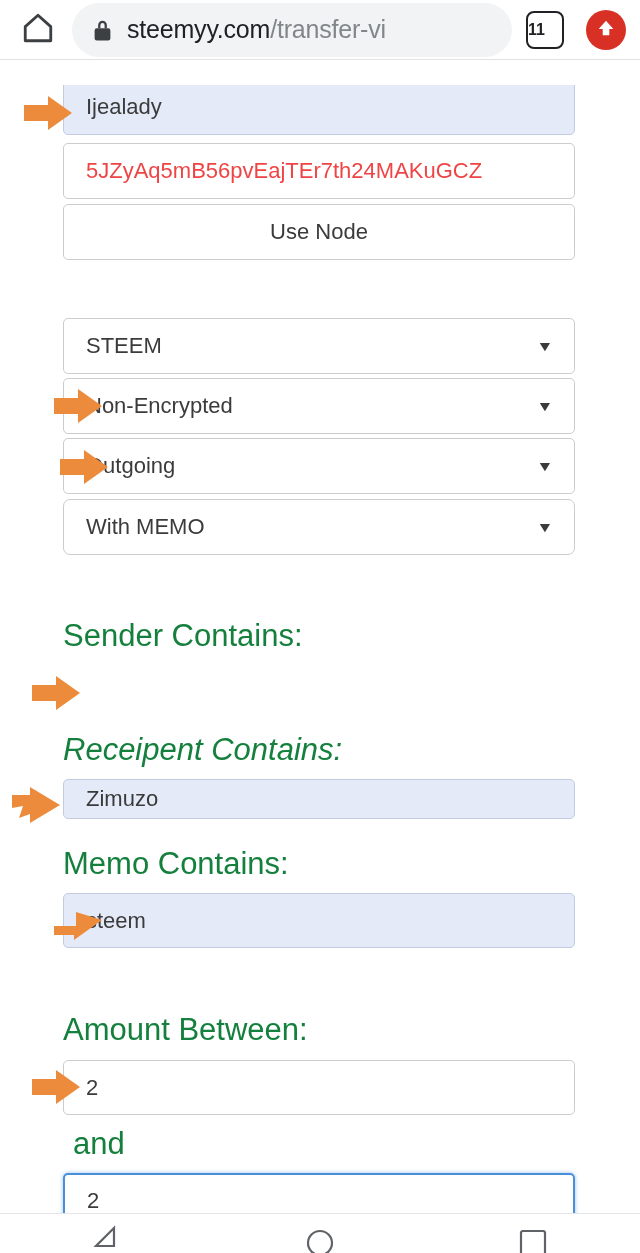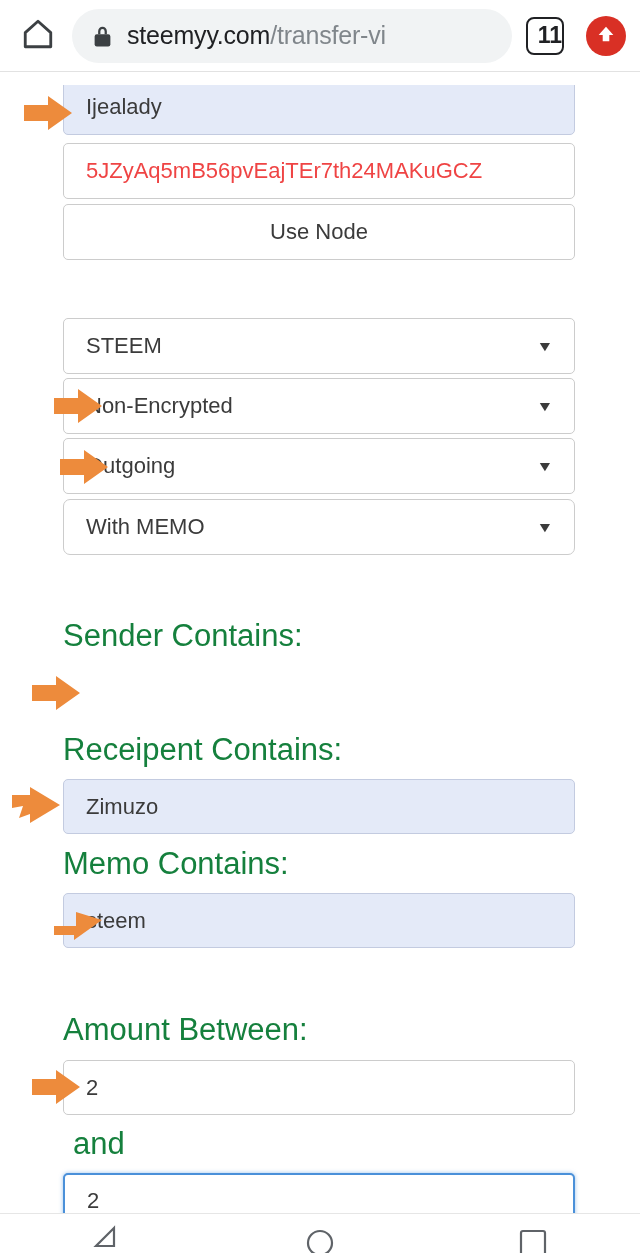--- a/index.html
+++ b/index.html
@@ -18,21 +18,21 @@
     height: 1253px;
     background: #ffffff;
     overflow: hidden;
   }
 
   
   #browser-bar {
     position: absolute;
     top: 0; left: 0;
     width: 640px;
-    height: 72px;
+    height: 60px;
     background: #ffffff;
     border-bottom: 1px solid #e2e2e2;
     display: flex;
     align-items: center;
     padding: 0 14px;
   }
 
   #home-btn {
     width: 48px; height: 48px;
     display: flex; align-items: center; justify-content: center;
@@ -60,22 +60,22 @@
     white-space: nowrap;
     overflow: hidden;
     letter-spacing: -0.2px;
   }
   #url-text .path { color: #80868b; }
 
   #tab-count {
     width: 38px; height: 38px;
     border: 2.6px solid #202124;
     border-radius: 8px;
-    display: flex; align-items: center; justify-content: flex-end;
-    font-size: 23px;
+    display: flex; align-items: center; justify-content: flex-start;
+    font-size: 16px;
     font-weight: bold;
     color: #202124;
     flex: 0 0 auto;
   }
 
   #update-btn {
     width: 40px; height: 40px;
     border-radius: 50%;
     background: #d93025;
     margin-left: 22px;
@@ -238,22 +238,22 @@
       <span class="caret">▼</span>
     </div>
 
     <div class="label" style="top:533px;">Sender Contains:</div>
     <div class="arrow" style="top:588px; left:30px;">
       <svg width="52" height="40" viewBox="0 0 52 40">
         <path d="M2 12 H26 V3 L50 20 L26 37 V28 H2 Z" fill="#ed8b3c"></path>
       </svg>
     </div>
 
-    <div class="label" style="top:647px;">Receipent Contains:</div>
-    <div class="ctl filled" style="top:694px; height:55px;">
+    <div class="label" style="top:647px;font-style:italic;">Receipent Contains:</div>
+    <div class="ctl filled" style="top:694px; height:40px;">
       <span>Zimuzo</span>
     </div>
     <div class="arrow" style="top:700px; left:10px;">
       <svg width="52" height="40" viewBox="0 0 52 40">
         <path d="M2 10 H20 V2 L50 20 L20 38 V29 L9 33 L13 21 L2 23 Z" fill="#ed8b3c"></path>
       </svg>
     </div>
 
     <div class="label" style="top:761px;">Memo Contains:</div>
     <div class="ctl filled" style="top:808px; height:55px;">

